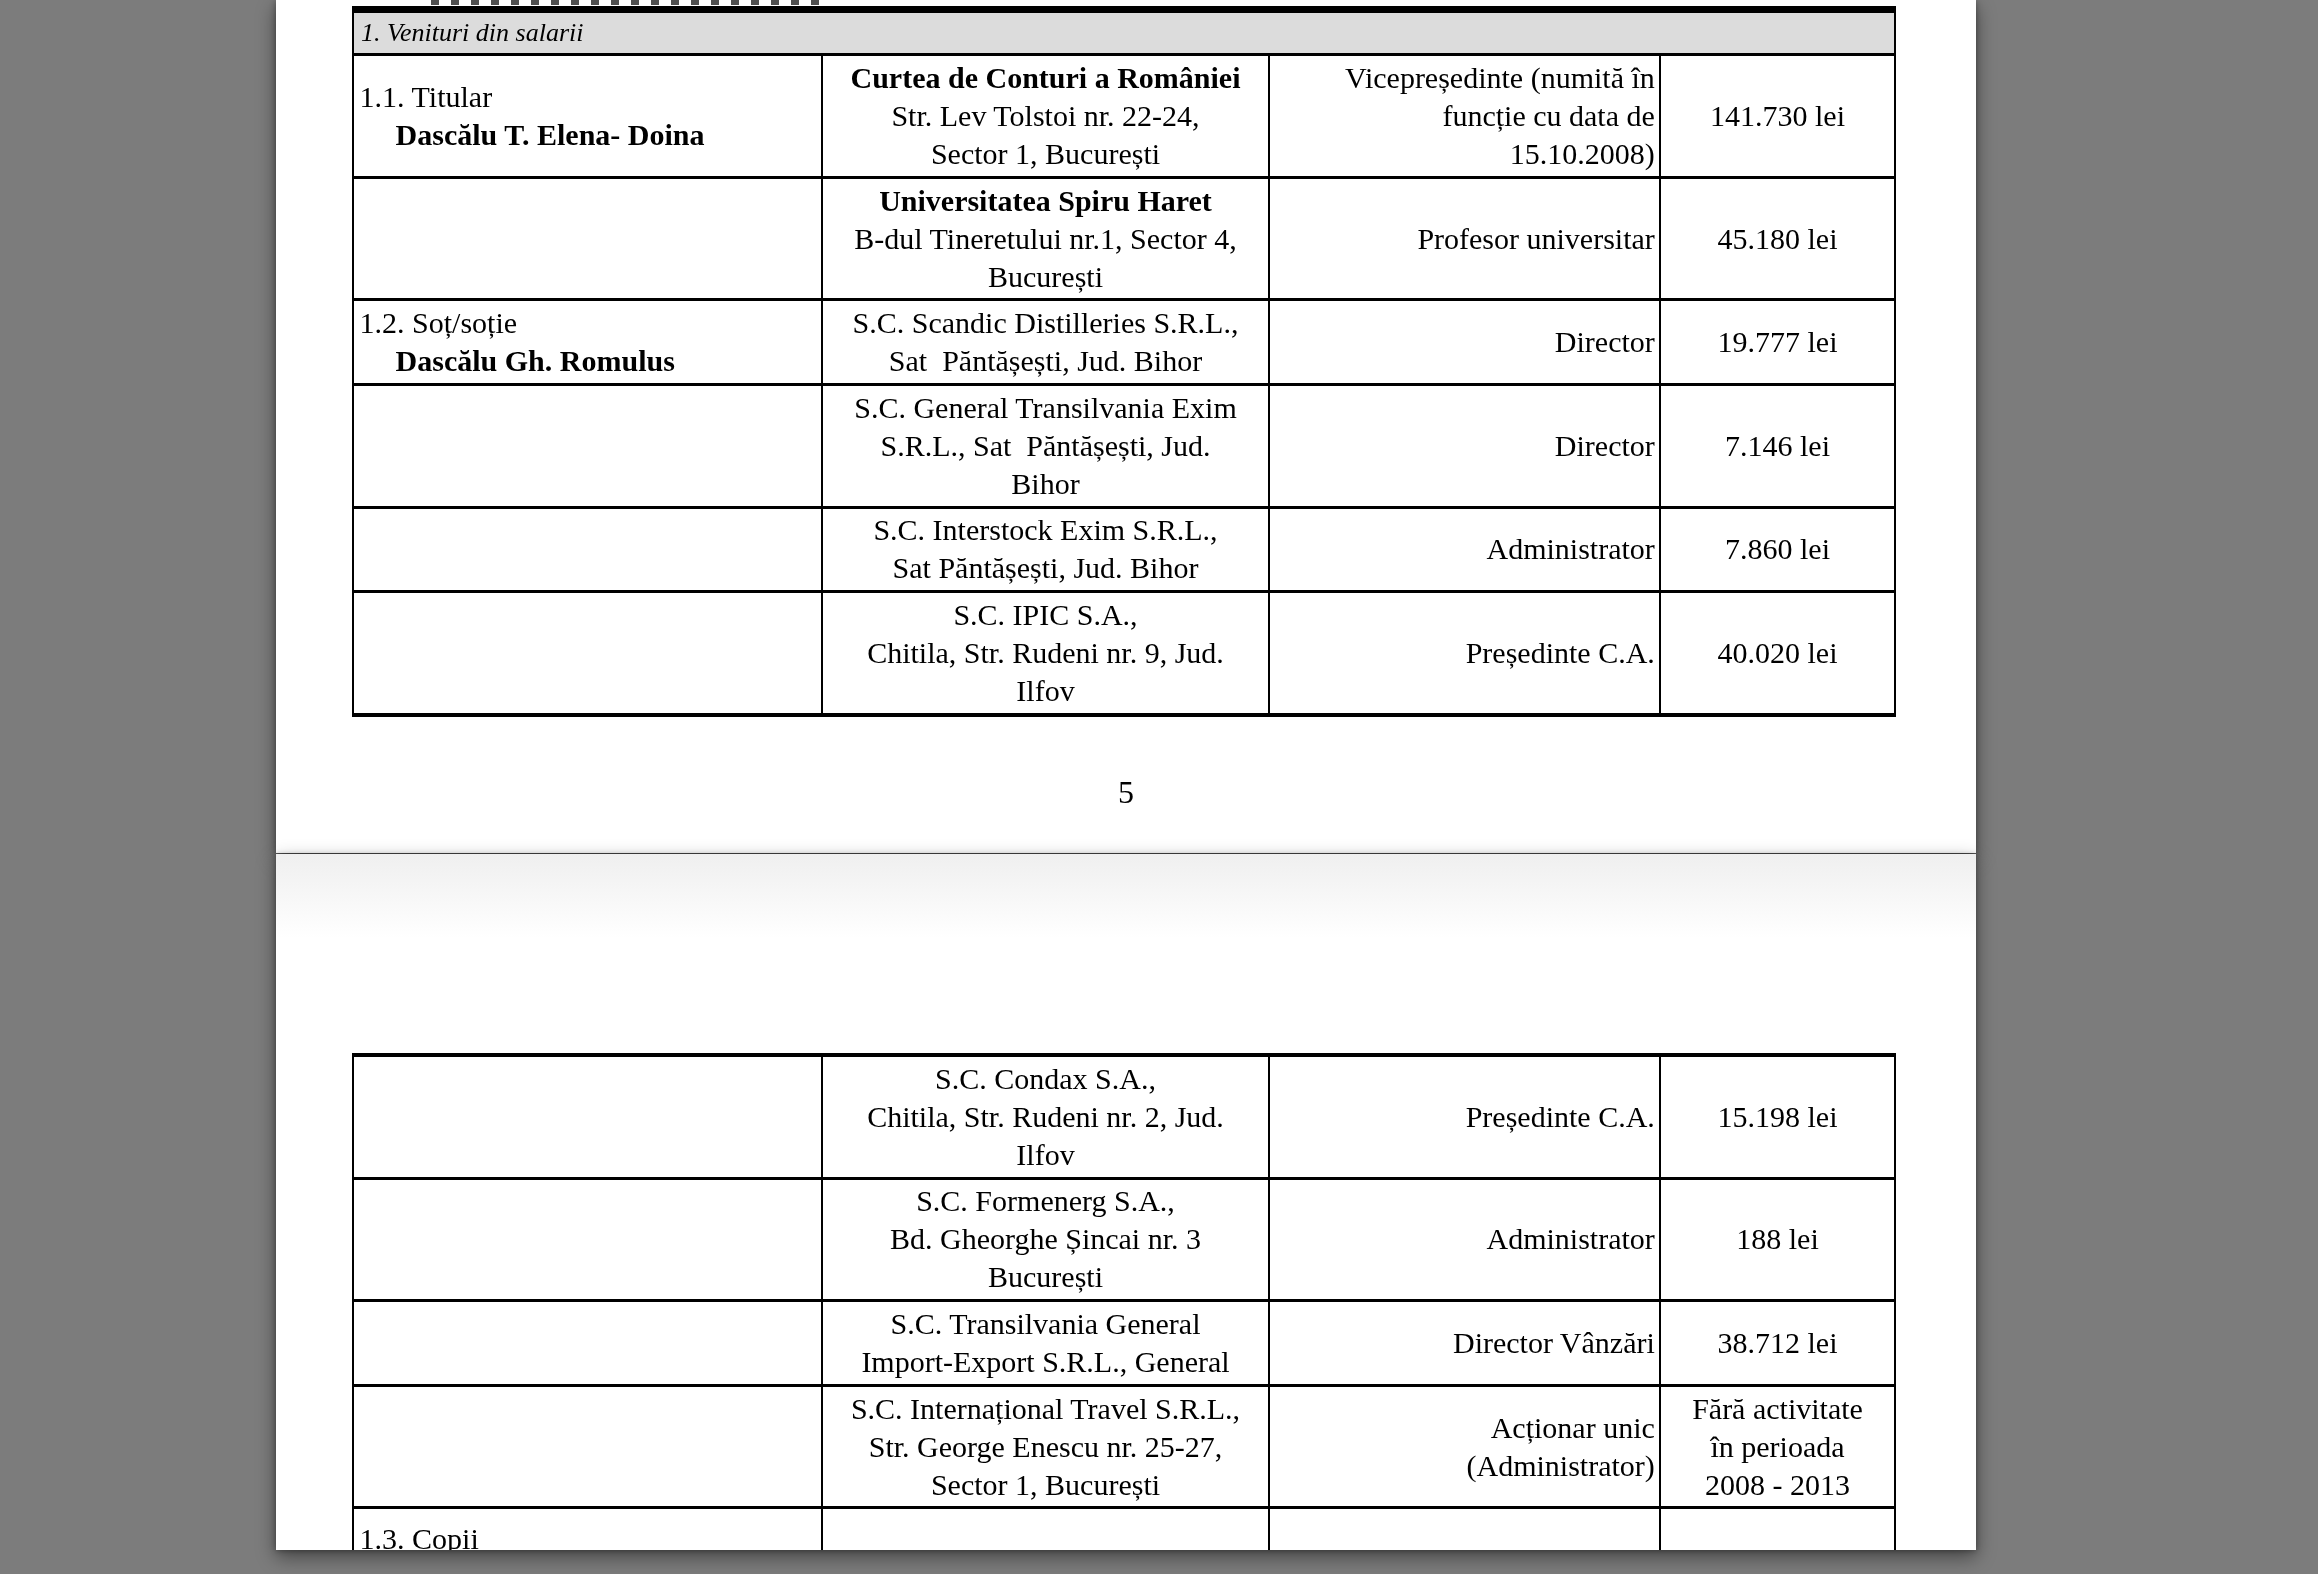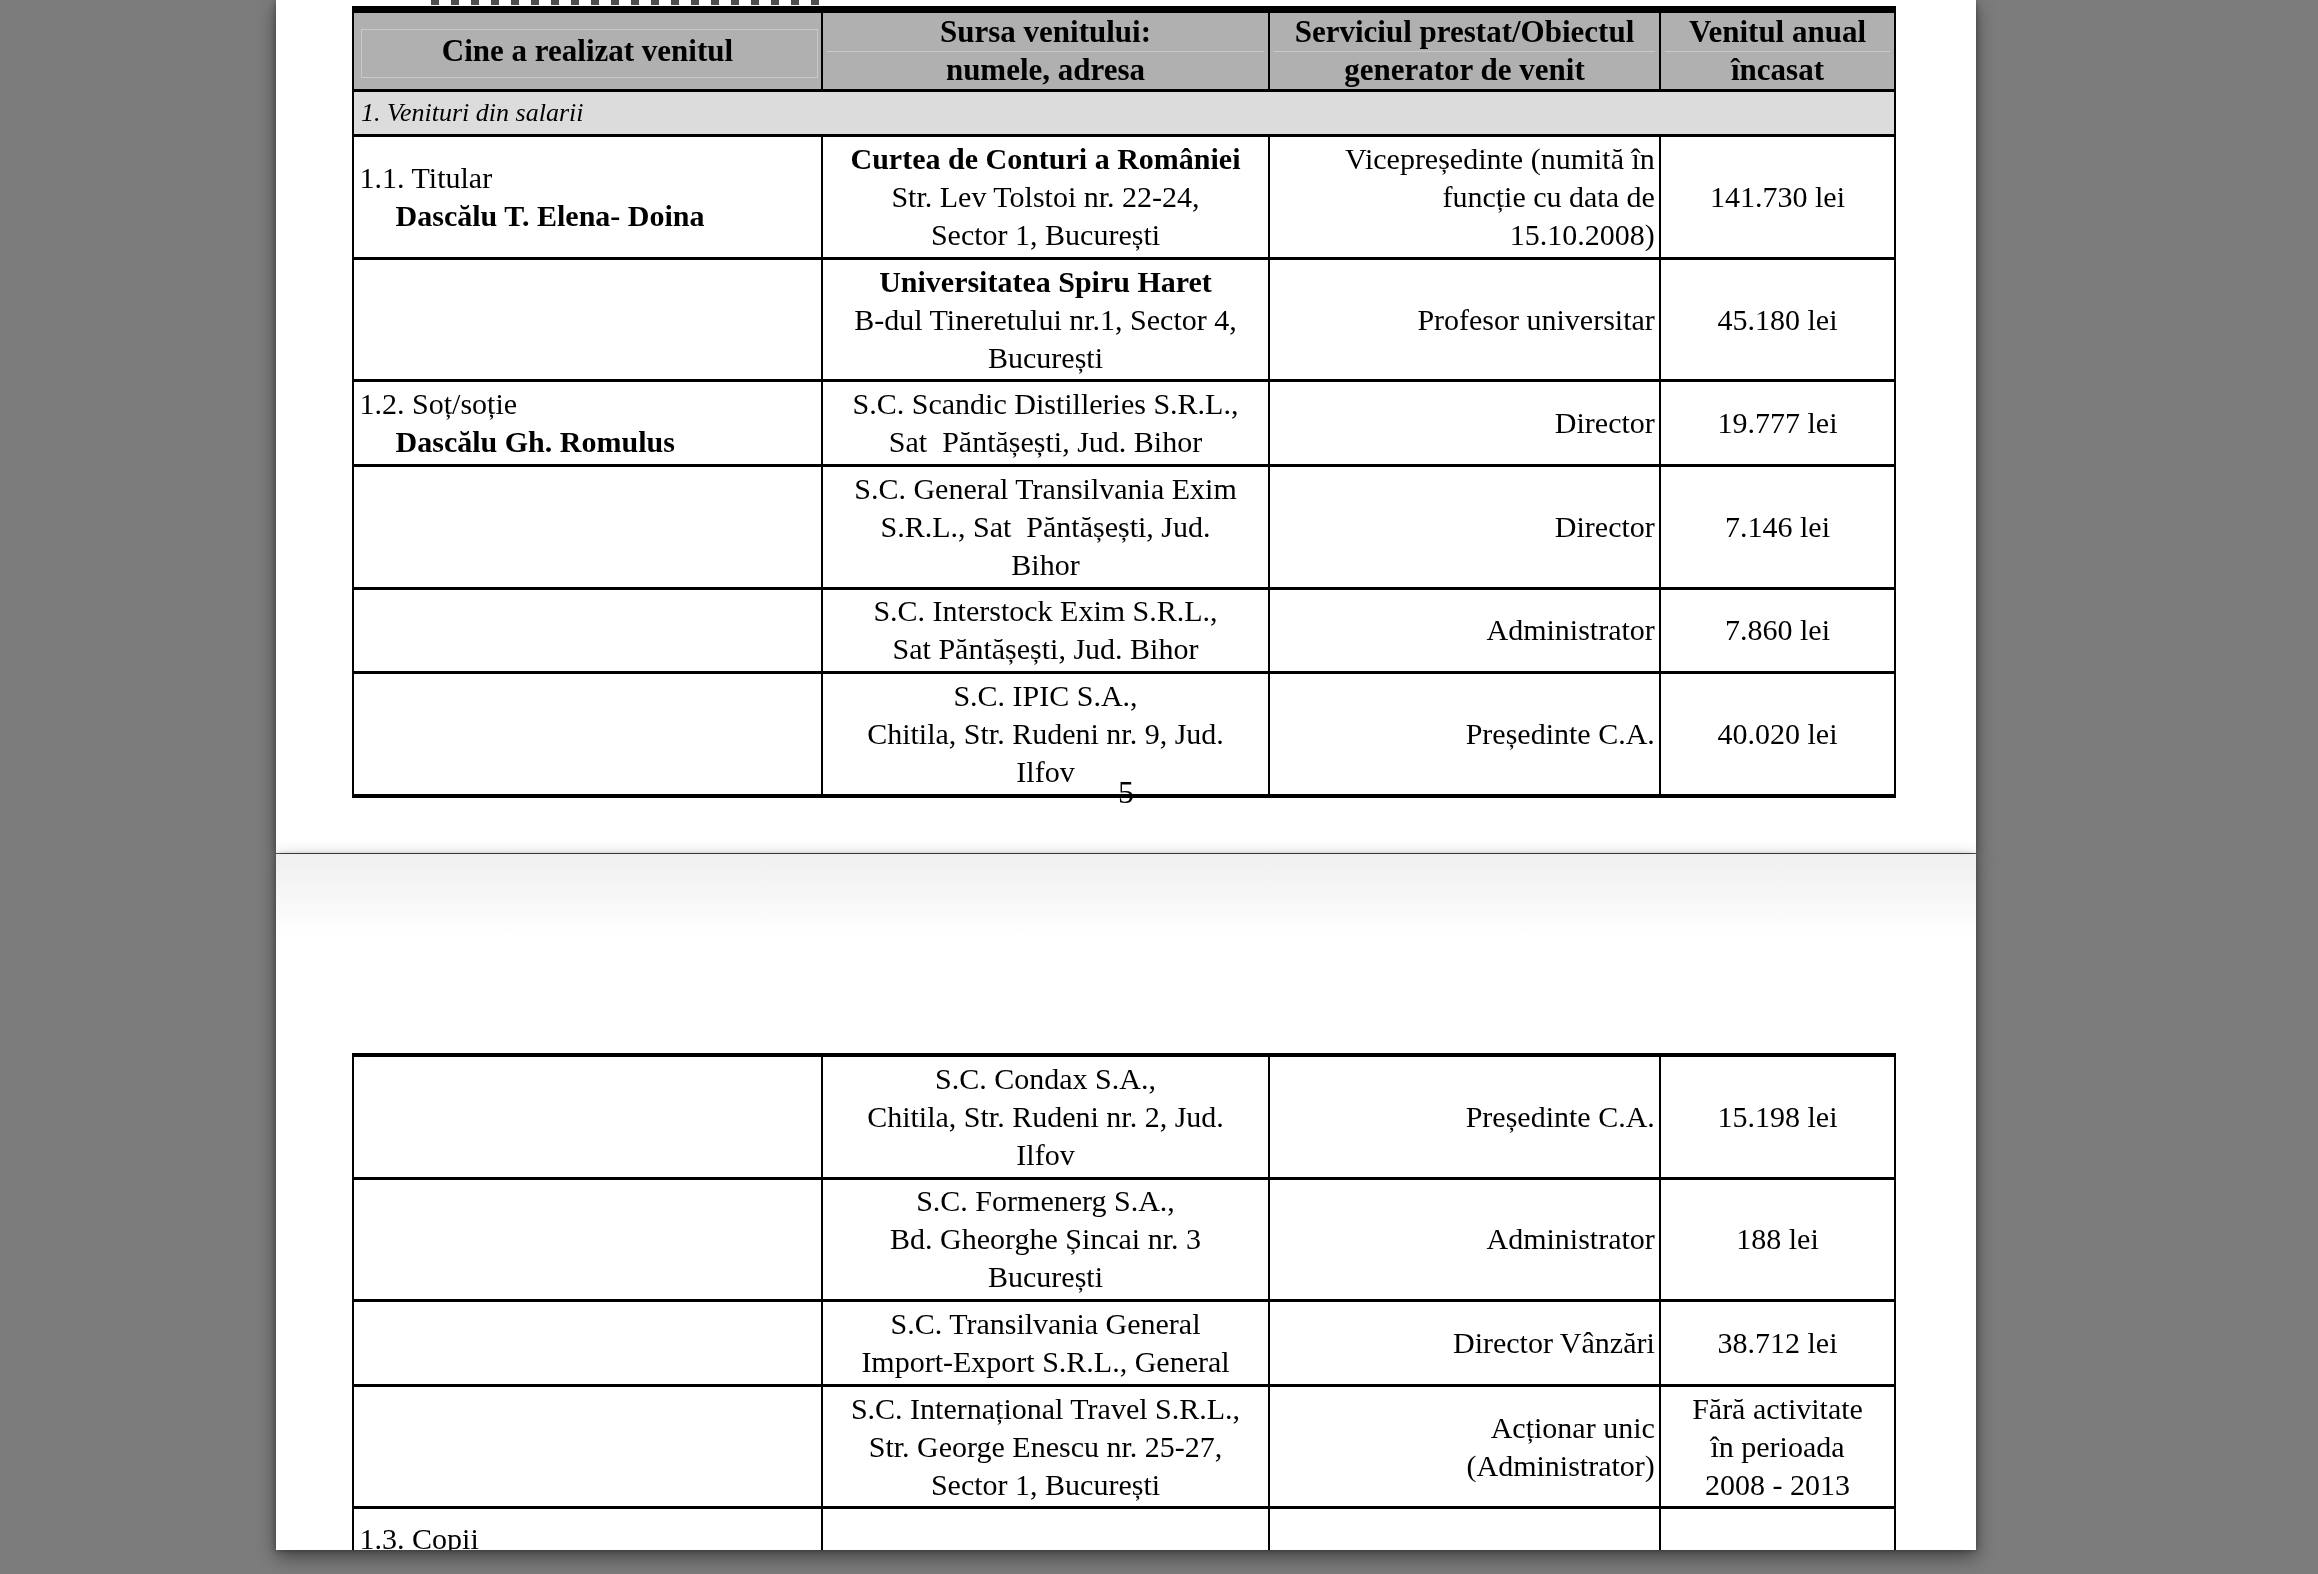--- a/index.html
+++ b/index.html
@@ -74,37 +74,20 @@
   <div class="page" id="page1">
     <div class="remnant"></div>
     <table class="tbl" id="tbl1">
       <colgroup>
         <col style="width:469px">
           <col style="width:447px">
           <col style="width:391px">
           <col style="width:235px">
       </colgroup>
       <tbody id="tb1">
-          <tr style="height: 78px;">
-            <th class="hbox">
-              <div class="ln">Cine a realizat venitul</div>
-            </th>
-            <th class="hmid">
-              <div class="ln">Sursa venitului:</div>
-              <div class="ln">numele, adresa</div>
-            </th>
-            <th class="hmid">
-              <div class="ln">Serviciul prestat/Obiectul</div>
-              <div class="ln">generator de venit</div>
-            </th>
-            <th class="hmid">
-              <div class="ln">Venitul anual</div>
-              <div class="ln">încasat</div>
-            </th>
-          </tr>
           <tr class="sec" style="height: 45px;">
             <td colspan="4">1. Venituri din salarii</td>
           </tr>
           <tr style="height: 121px;">
             <td class="c1">
               <div class="ln">1.1. Titular</div>
               <div class="ln name">Dascălu T. Elena- Doina</div>
             </td>
             <td class="c2">
               <div class="ln b">Curtea de Conturi a României</div>

